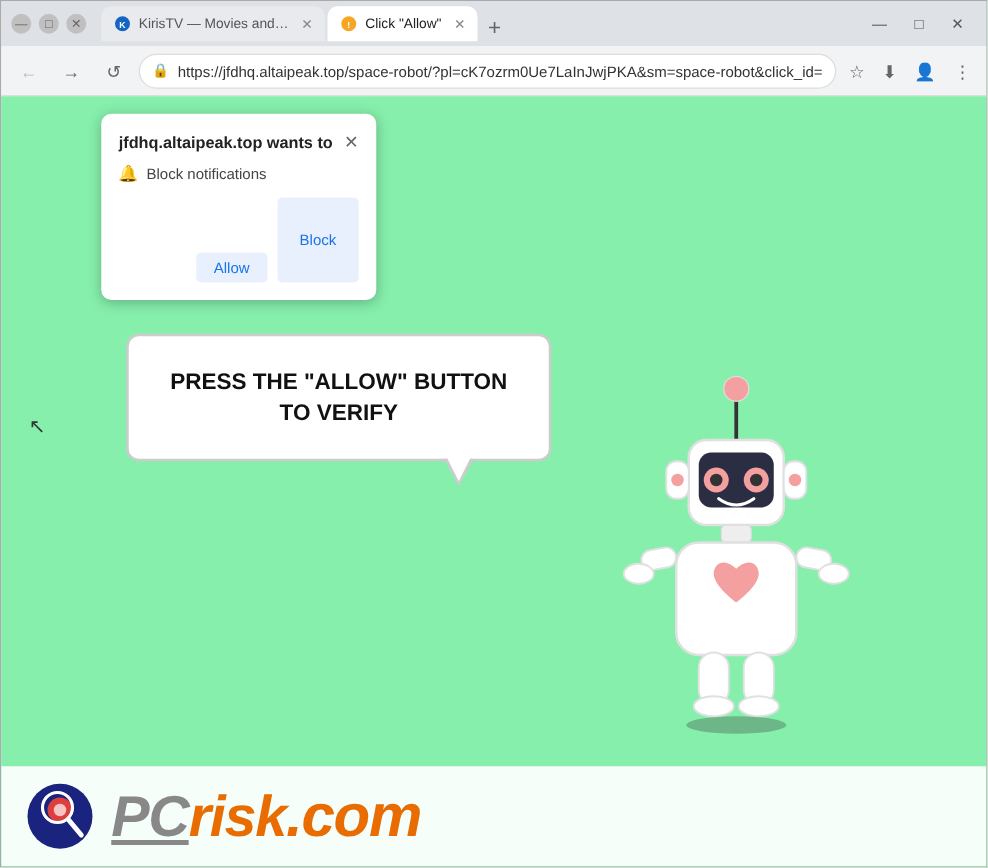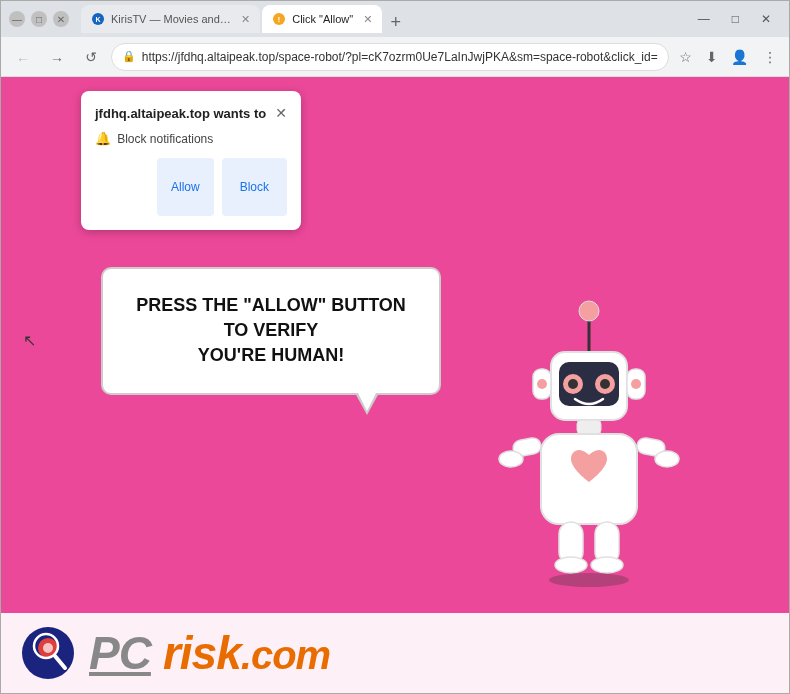--- a/index.html
+++ b/index.html
@@ -143,21 +143,21 @@
     .nav-icon {
       font-size: 14px;
       color: #666;
       cursor: pointer;
       padding: 2px 4px;
     }
 
     
     .page-content {
       flex: 1;
-      background: #ec4899;
+      background: #86efac;
       position: relative;
       overflow: hidden;
     }
 
     
     .notification-popup {
       position: absolute;
       top: 14px;
       left: 80px;
       width: 220px;
@@ -193,28 +193,29 @@
       color: #444;
       margin-bottom: 12px;
     }
     .bell-icon { font-size: 13px; }
     .popup-buttons {
       display: flex;
       justify-content: flex-end;
       gap: 8px;
     }
     .btn-allow {
-      padding: 22px 14px;
+      padding: 5px 14px;
       background: #e8f0fe;
       color: #1a73e8;
       border: none;
       border-radius: 4px;
       font-size: 12px;
       cursor: pointer;
       font-weight: 500;
+      margin-top: 44px;
     }
     .btn-block {
       padding: 5px 18px;
       background: #e8f0fe;
       color: #1a73e8;
       border: none;
       border-radius: 4px;
       font-size: 12px;
       cursor: pointer;
       font-weight: 500;
@@ -406,21 +407,20 @@
       <div class="popup-buttons">
         <button class="btn-allow">Allow</button>
         <button class="btn-block">Block</button>
       </div>
     </div>
 
     <div class="speech-bubble-wrap">
       <div class="speech-bubble">
         <p>
           <span>PRESS THE "ALLOW" BUTTON TO VERIFY</span><br>
-          <span>YOU'RE HUMAN!</span>
         </p>
       </div>
     </div>
 
     <div class="robot-wrap">
       <svg viewBox="0 0 200 290" width="200" height="290">
 
         <line x1="100" y1="20" x2="100" y2="55" stroke="#333" stroke-width="3"></line>
         <circle cx="100" cy="14" r="10" fill="#f4a0a0" stroke="#ddd" stroke-width="1"></circle>
 
@@ -468,18 +468,18 @@
 
       <svg class="pcrisk-logo-icon" viewBox="0 0 54 54">
         <circle cx="27" cy="27" r="26" fill="#1a237e"></circle>
         <circle cx="27" cy="22" r="10" fill="#f44336" opacity="0.9"></circle>
         <circle cx="27" cy="22" r="5" fill="#fff" opacity="0.7"></circle>
 
         <line x1="34" y1="30" x2="44" y2="42" stroke="white" stroke-width="4" stroke-linecap="round"></line>
         <circle cx="25" cy="20" r="12" fill="none" stroke="white" stroke-width="2.5"></circle>
       </svg>
       <div class="pcrisk-text">
-        <span style="color:#888;text-decoration:underline;">PC</span><span style="color:#e86c00;margin-left:12px;">risk</span><span style="color:#e86c00;font-size:40px;">.com</span>
+        <span style="color:#888;text-decoration:underline;">PC</span><span style="color:#e86c00;">risk</span><span style="color:#e86c00;font-size:48px;">.com</span>
       </div>
     </div>
 
   </div>
 </div>
 
 </body></html>

